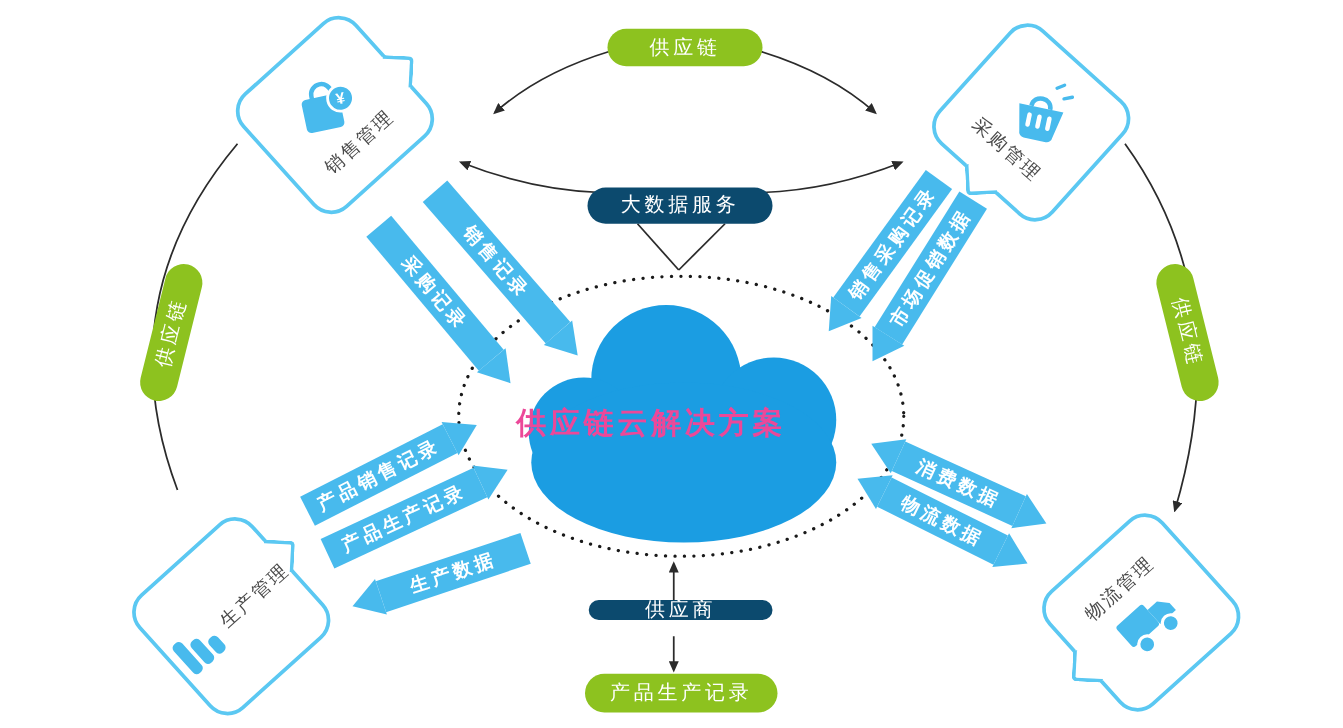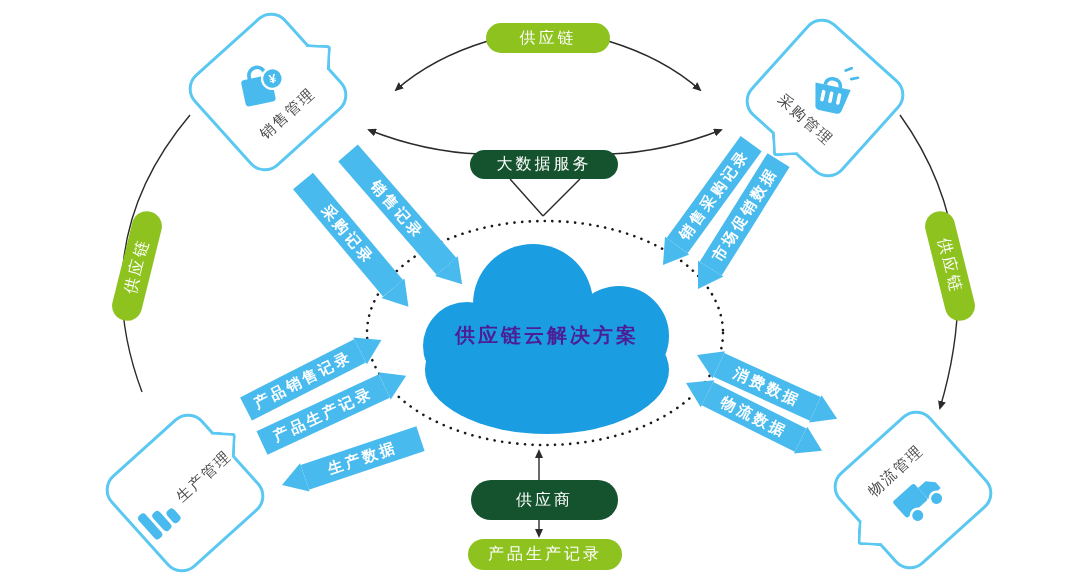--- a/index.html
+++ b/index.html
@@ -4,22 +4,22 @@
 <style>
   html,body{margin:0;padding:0;}
   body{font-family:"Liberation Sans","DejaVu Sans",sans-serif;background:#ffffff;}
   .stage{position:relative;width:1074px;height:582px;overflow:hidden;background:#fff;}
 
   
   .lines{position:absolute;left:0;top:0;width:1074px;height:582px;z-index:1;pointer-events:none;}
 
   
   .cloud-wrap{position:absolute;left:413px;top:230px;width:268px;height:205px;z-index:2;}
-  .cloud-label{position:absolute;left:0;top:92px;width:100%;text-align:center;
-    color:#4c1d95;font-size:20px;font-weight:bold;letter-spacing:3px;z-index:3;}
+  .cloud-label{position:absolute;left:0;top:92px;width:100%;
+    color:#ec4899;font-size:24px;font-weight:bold;letter-spacing:3px;z-index:3;}
 
   
   .barrow{position:absolute;display:flex;align-items:center;height:30px;
     transform-origin:left center;z-index:2;}
   .barrow .shaft{height:26px;background:#48BAED;display:flex;align-items:center;
     justify-content:center;color:#fff;font-size:15px;font-weight:bold;letter-spacing:3px;
     white-space:nowrap;overflow:hidden;}
   .barrow .head-r{width:0;height:0;border-top:15px solid transparent;
     border-bottom:15px solid transparent;border-left:24px solid #48BAED;}
   .barrow .head-l{width:0;height:0;border-top:15px solid transparent;
@@ -37,21 +37,21 @@
   .tail{position:absolute;width:22px;height:22px;background:#fff;z-index:1;
     transform:rotate(45deg);}
   .tail.right{border-top:3px solid #5BC8F2;border-right:3px solid #5BC8F2;border-top-right-radius:4px;}
   .tail.down{border-bottom:3px solid #5BC8F2;border-right:3px solid #5BC8F2;border-bottom-right-radius:4px;}
   .tail.left{border-bottom:3px solid #5BC8F2;border-left:3px solid #5BC8F2;border-bottom-left-radius:4px;}
 
   
   .pill{position:absolute;border-radius:999px;color:#fff;display:flex;align-items:center;
     justify-content:center;font-size:16px;letter-spacing:3px;white-space:nowrap;z-index:3;}
   .pill.green{background:#8DC21F;}
-  .pill.yellow{background:#14532d;}
+  .pill.yellow{background:#0c4a6e;}
 
   .icon{display:block;}
 </style>
 </head>
 <body>
 
 <div class="stage">
 
   <svg class="lines" viewBox="0 0 1074 582">
     <defs>
@@ -193,21 +193,21 @@
   </div>
 
   <div class="pill green" style="left:81px;top:251px;width:112px;height:30px;transform:rotate(-76deg);">
     <span>供应链</span>
   </div>
 
   <div class="pill green" style="left:894px;top:251px;width:112px;height:30px;transform:rotate(76deg);">
     <span>供应链</span>
   </div>
 
-  <div class="pill yellow" style="left:471px;top:480px;width:147px;height:40px;">
+  <div class="pill yellow" style="left:471px;top:480px;width:147px;height:16px;">
     <span>供应商</span>
   </div>
 
   <div class="pill green" style="left:468px;top:539px;width:154px;height:31px;">
     <span>产品生产记录</span>
   </div>
 
 </div>
 
 </body></html>

